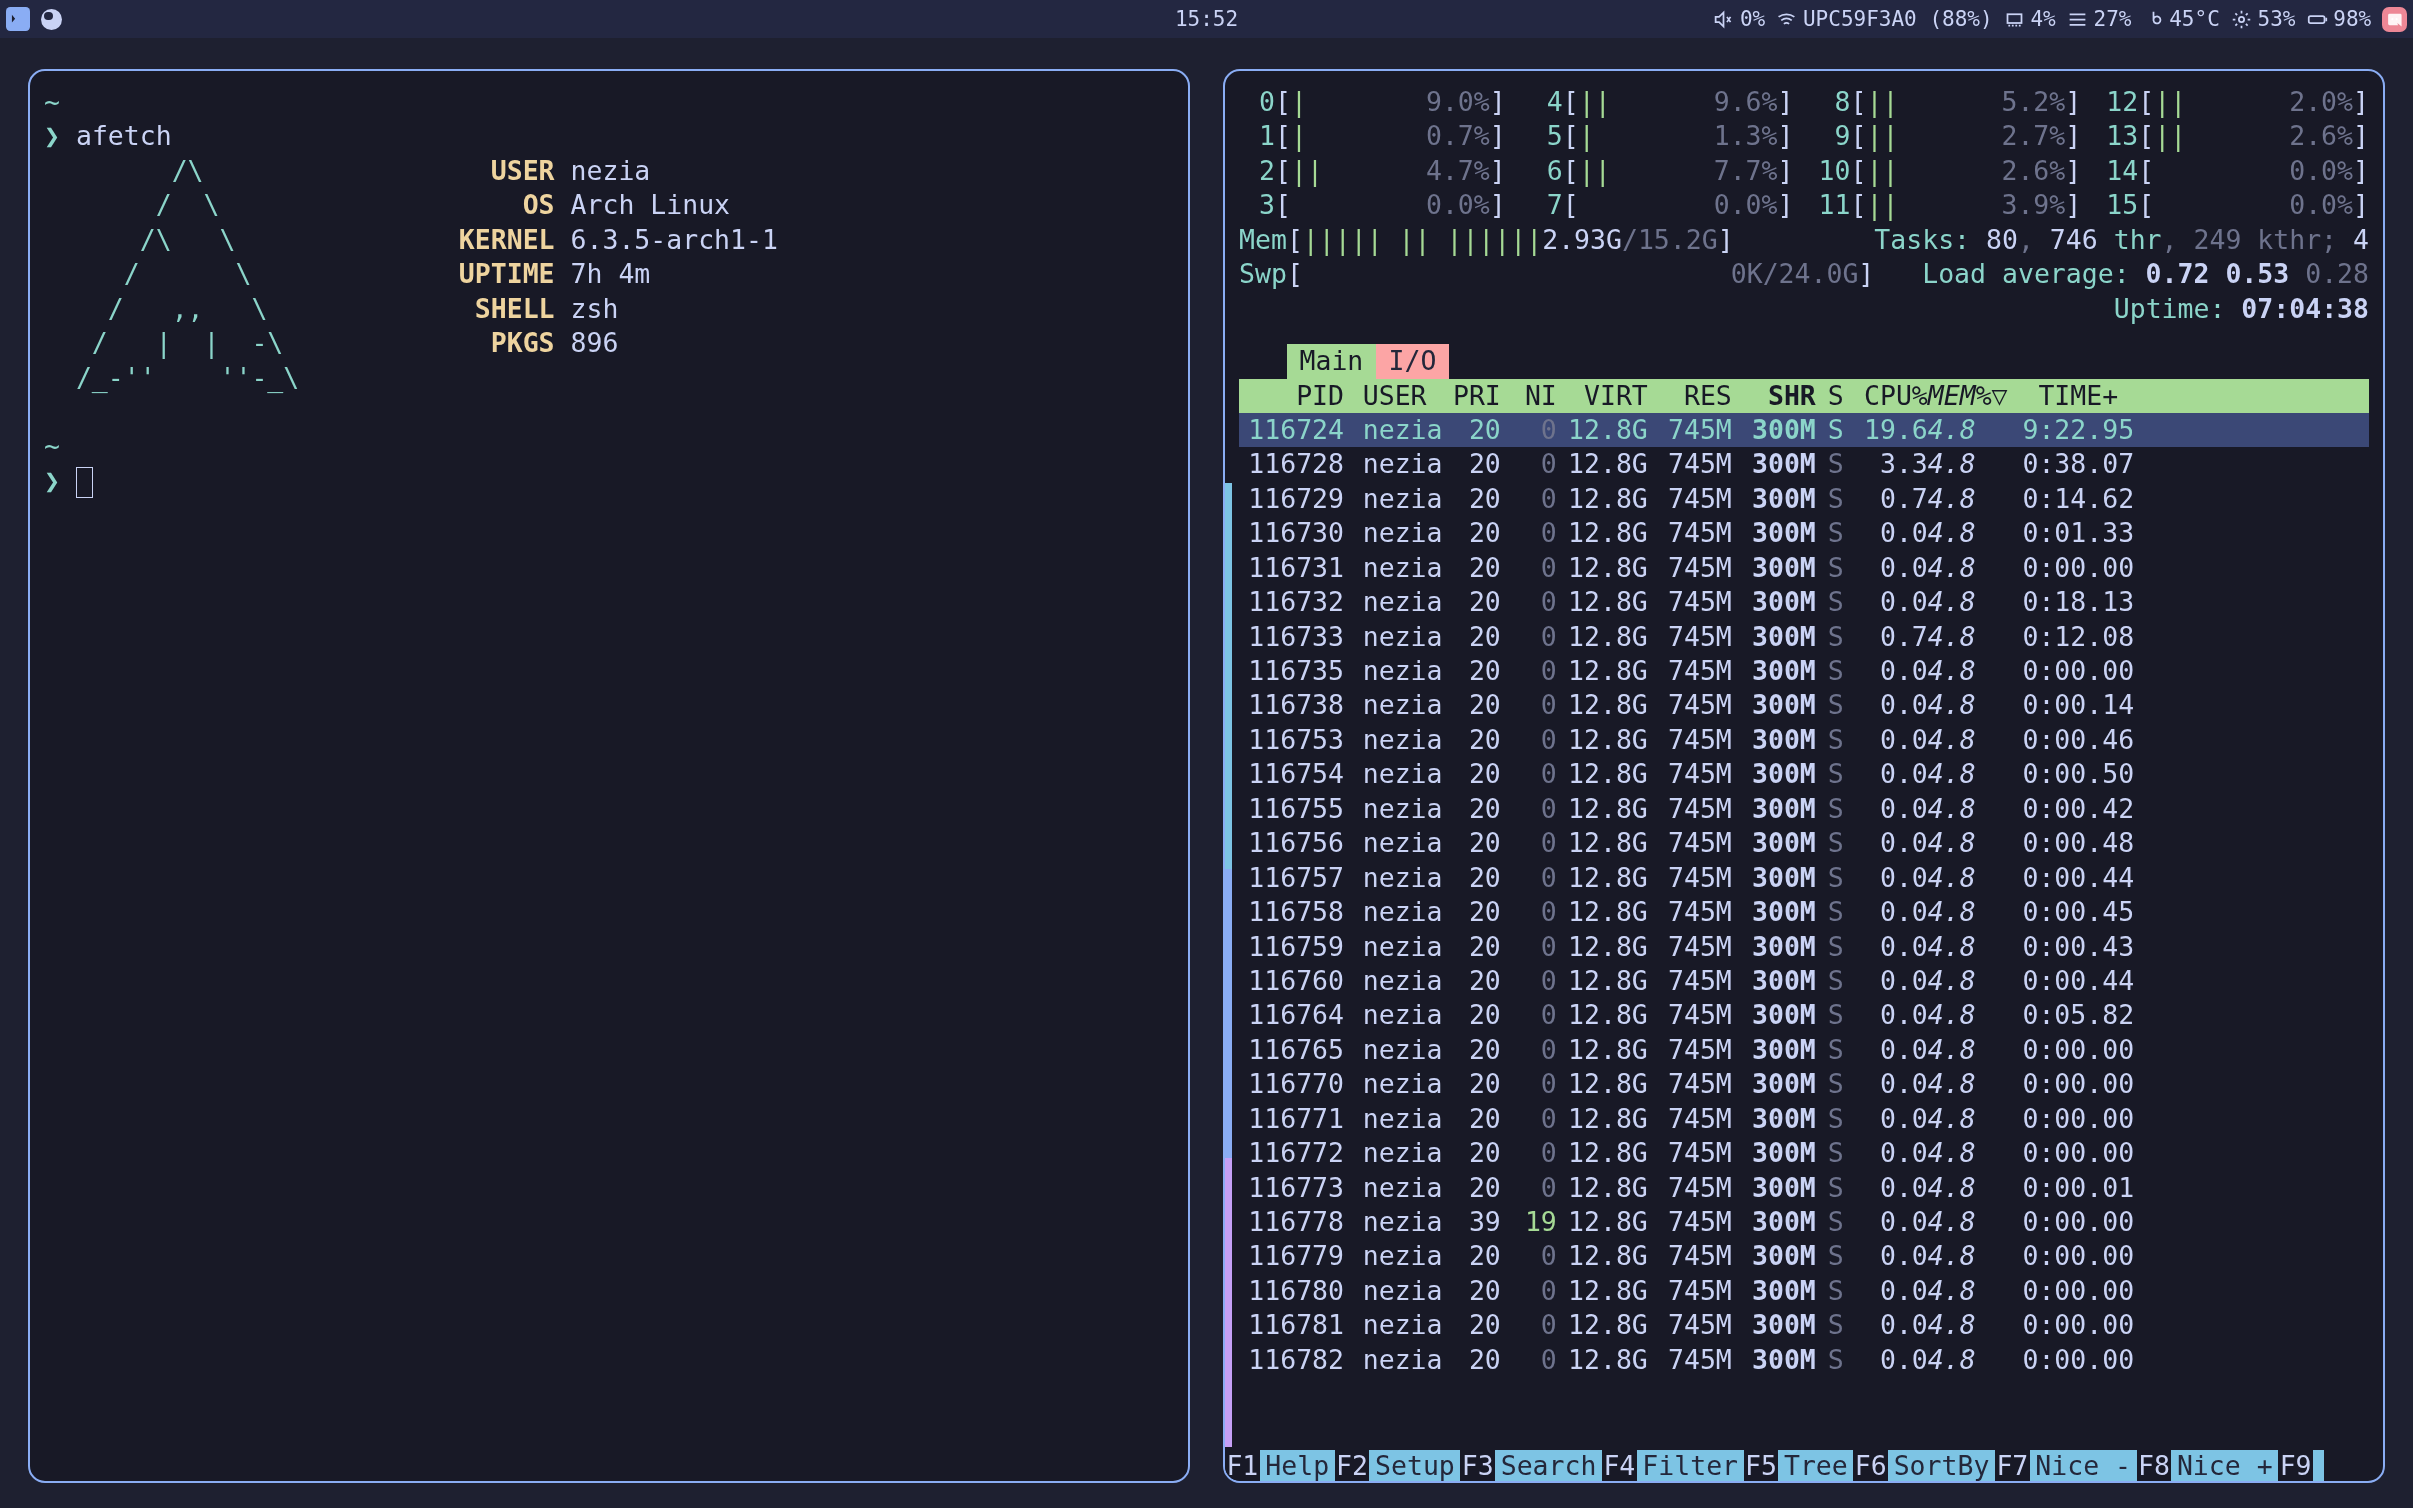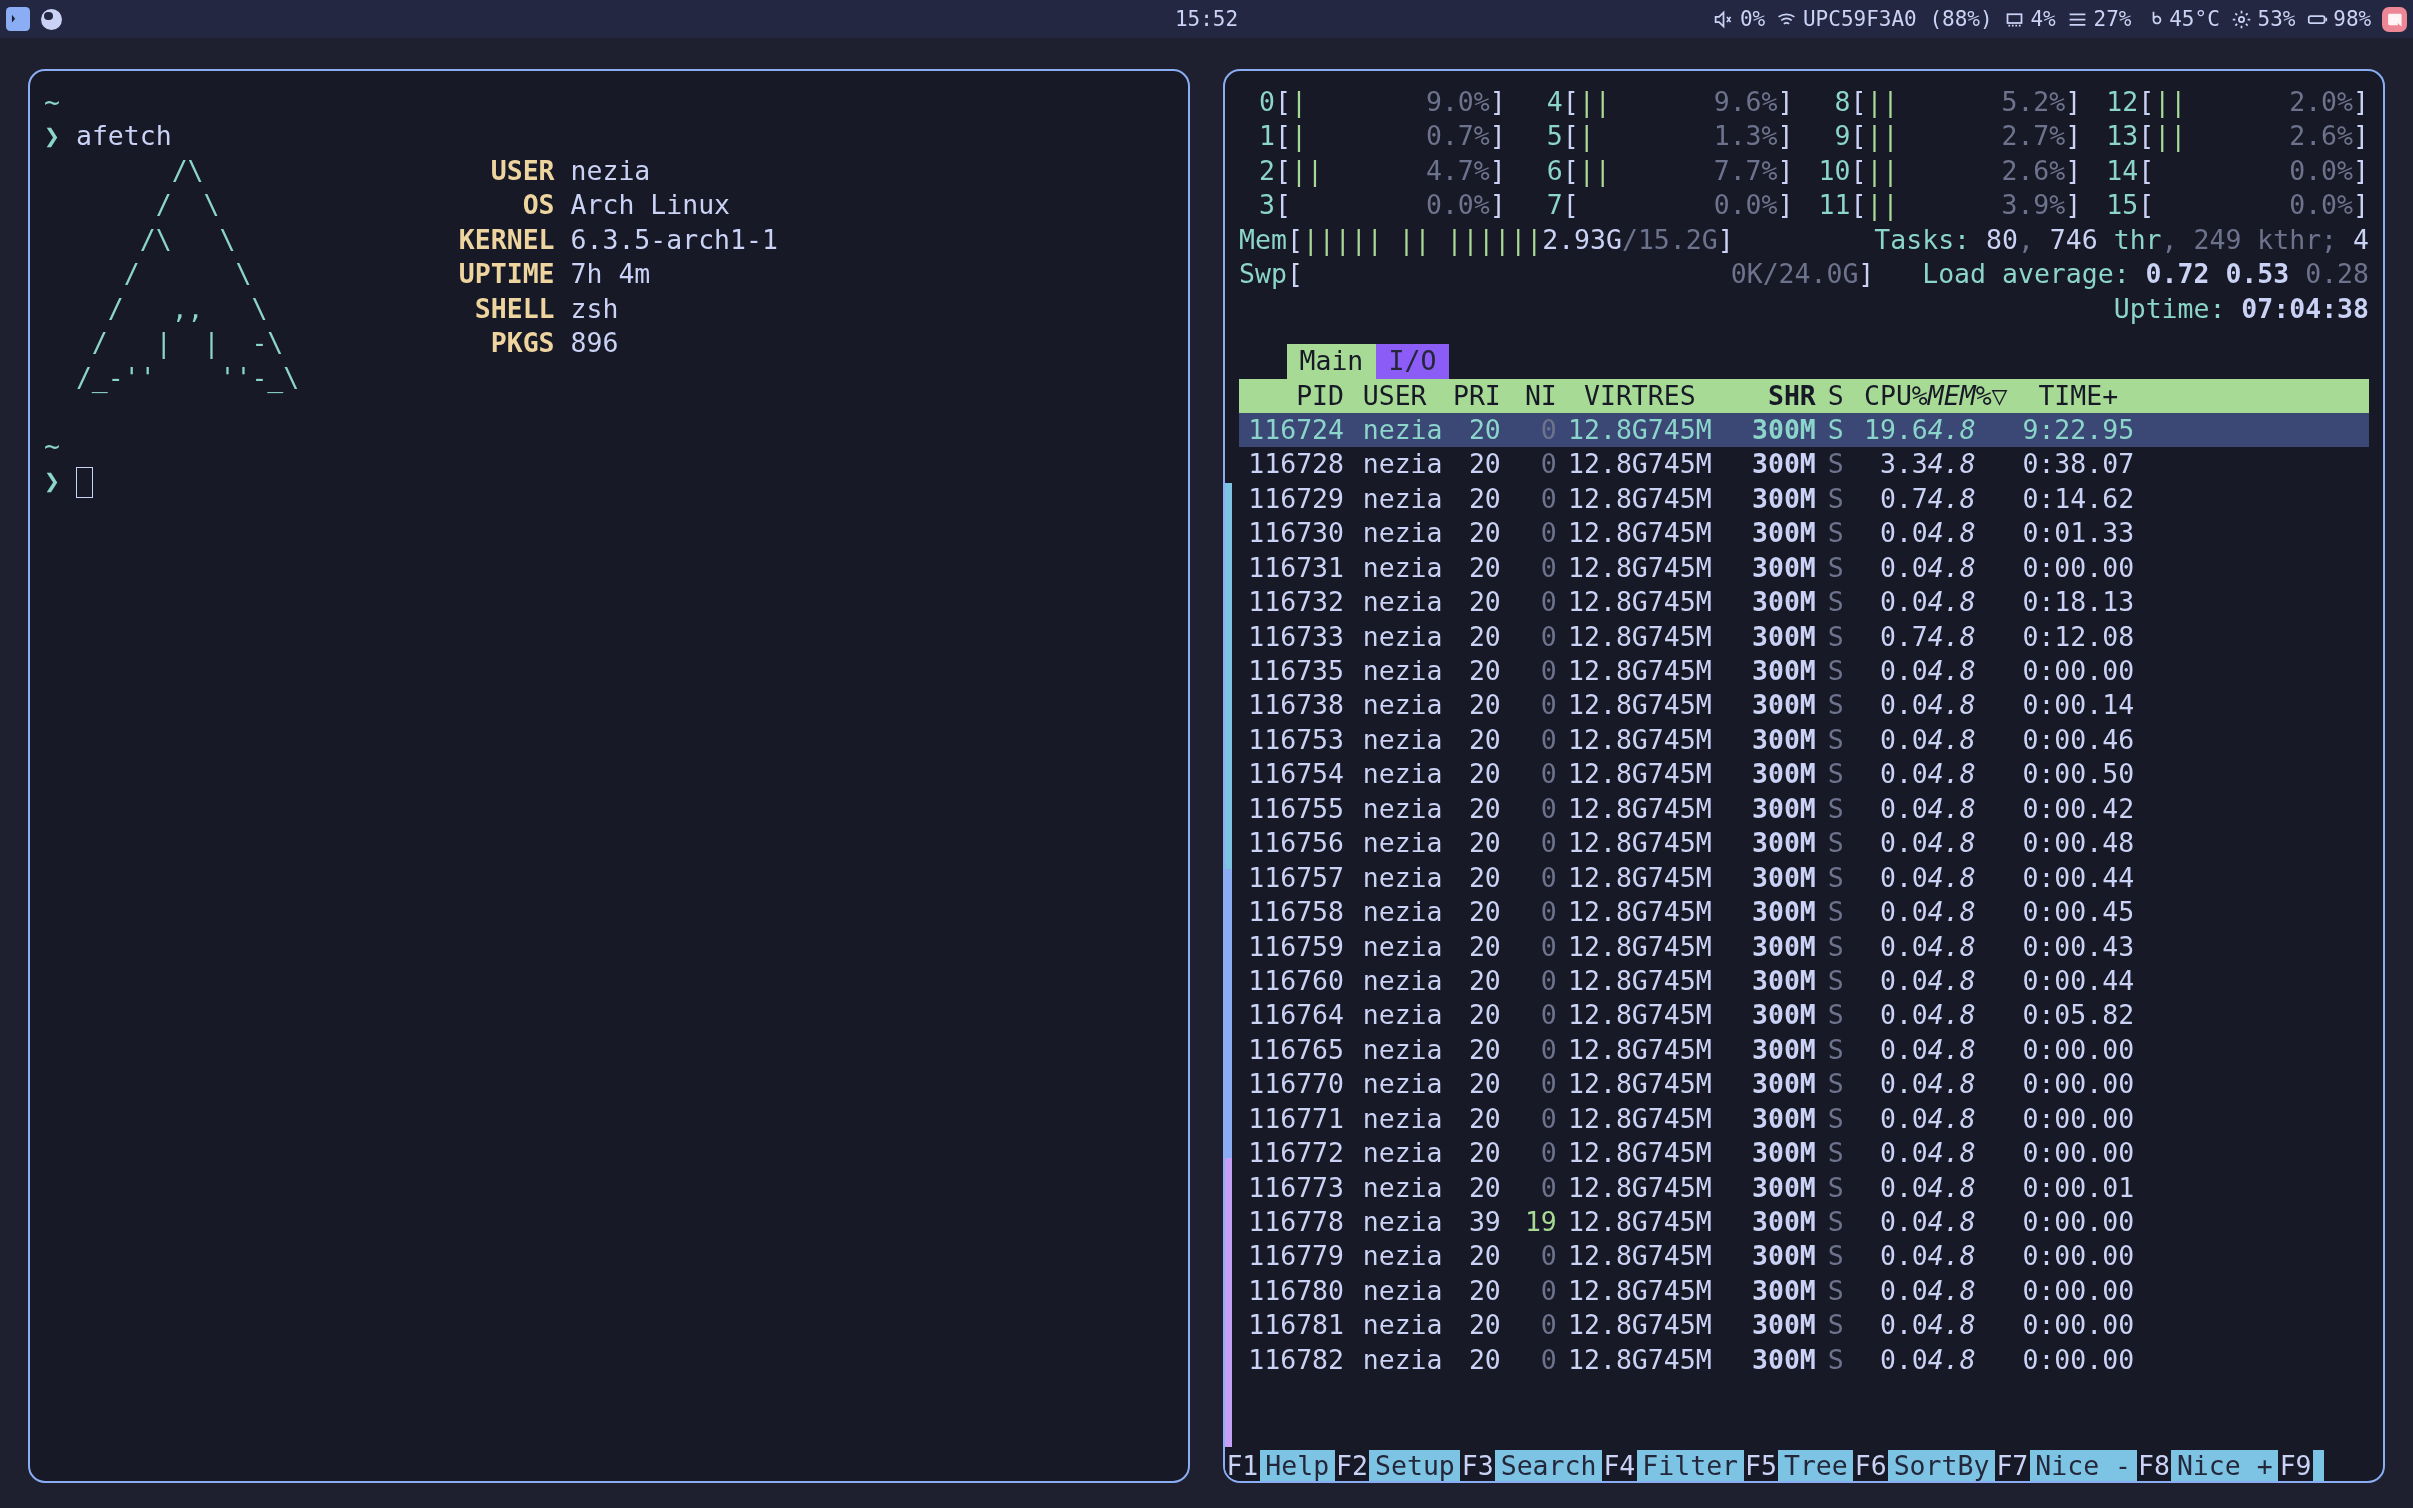--- a/index.html
+++ b/index.html
@@ -65,31 +65,31 @@
   .mem-label{color:var(--cyan);}
   .mem-used{color:#cad3f5;}
   .mem-total{color:var(--gray);}
   .tasks{color:var(--cyan);}
   .tasks-num{color:var(--text);}
   .load{color:var(--text);}
   .uptime-v{font-weight:bold;}
   .tabs{margin-top:18px;}
   .tab{padding:0 12.6px; display:inline-block;}
   .tab-main{background:var(--header-bg); color:#181926;}
-  .tab-io{background:#8b5cf6; color:#24273a;}
+  .tab-io{background:#fca5a5; color:#24273a;}
   .proc-header{background:var(--header-bg); color:#181926; display:flex;}
   .proc-row{display:flex;}
   .proc-row.selected{background:#3b4876; color:var(--cyan);}
   .col{white-space:pre;}
   .c-pid{width:105px;text-align:right; padding-right:2.8px;}
   .c-user{width:91px;}
   .c-pri{width:63px;text-align:right;}
   .c-ni{width:56px;text-align:right;}
   .c-virt{width:91px;text-align:right;}
-  .c-res{width:84px;}
+  .c-res{width:84px;text-align:right;}
   .c-shr{width:84px;text-align:right;font-weight:bold;}
   .c-s{width:28px;text-align:right;}
   .c-cpu{width:84px;text-align:right;}
   .c-mem{width:84px;text-align:left;font-style:italic;}
   .c-time{width:133px;text-align:center;}
   .c-gray{color:var(--gray);}
   .fkeys{position:absolute;bottom:0;left:0;right:4px; display:flex; font-size:26.5px;}
   .fk{display:inline-flex;}
   .fk-key{color:var(--text); background:var(--panel-bg); padding:0 1.4px;}
   .fk-label{background:#7dc4e4; color:#24273a; padding:0 5.6px;}

